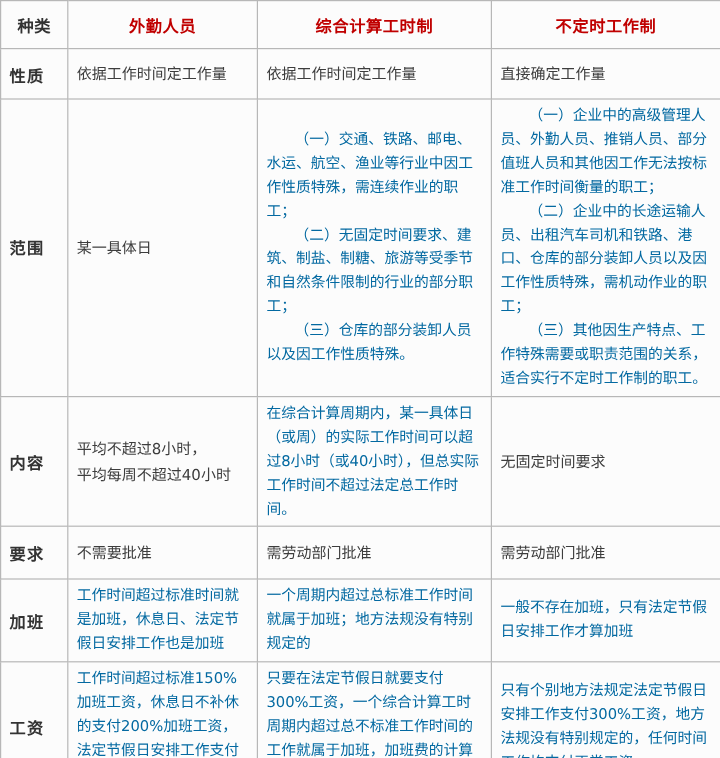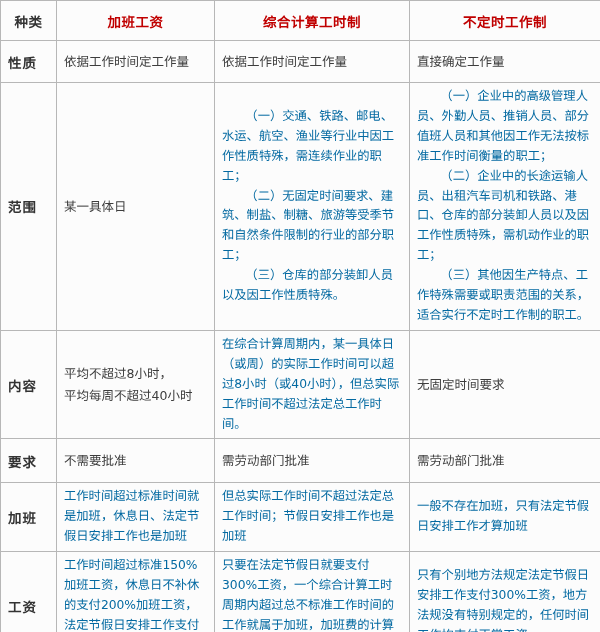--- a/index.html
+++ b/index.html
@@ -117,21 +117,21 @@
     <colgroup>
       <col class="c-label">
       <col class="c-std">
       <col class="c-comp">
       <col class="c-flex">
     </colgroup>
     <tbody>
 
       <tr class="r-kind">
         <td class="hdr hdr-label">种类</td>
-        <td class="hdr">加班工资</td>
+        <td class="hdr">外勤人员</td>
         <td class="hdr">综合计算工时制</td>
         <td class="hdr">不定时工作制</td>
       </tr>
 
       <tr class="r-nature">
         <td class="rowlabel">性质</td>
         <td class="ctr">
           <span class="ln">依据工作时间定工作量</span>
         </td>
         <td class="ctr">
@@ -185,21 +185,21 @@
           <span class="ln">需劳动部门批准</span>
         </td>
       </tr>
 
       <tr class="r-ot">
         <td class="rowlabel">加班</td>
         <td class="para">
           <p class="noind">工作时间超过标准时间就是加班，休息日、法定节假日安排工作也是加班</p>
         </td>
         <td class="para">
-          <p class="noind">但总实际工作时间不超过法定总工作时间；节假日安排工作也是加班</p>
+          <p class="noind">一个周期内超过总标准工作时间就属于加班；地方法规没有特别规定的</p>
         </td>
         <td class="para">
           <p class="noind">一般不存在加班，只有法定节假日安排工作才算加班</p>
         </td>
       </tr>
 
       <tr class="r-wage">
         <td class="rowlabel">工资</td>
         <td class="para">
           <p class="noind">工作时间超过标准150%加班工资，休息日不补休的支付200%加班工资，法定节假日安排工作支付300%加班工资。</p>

